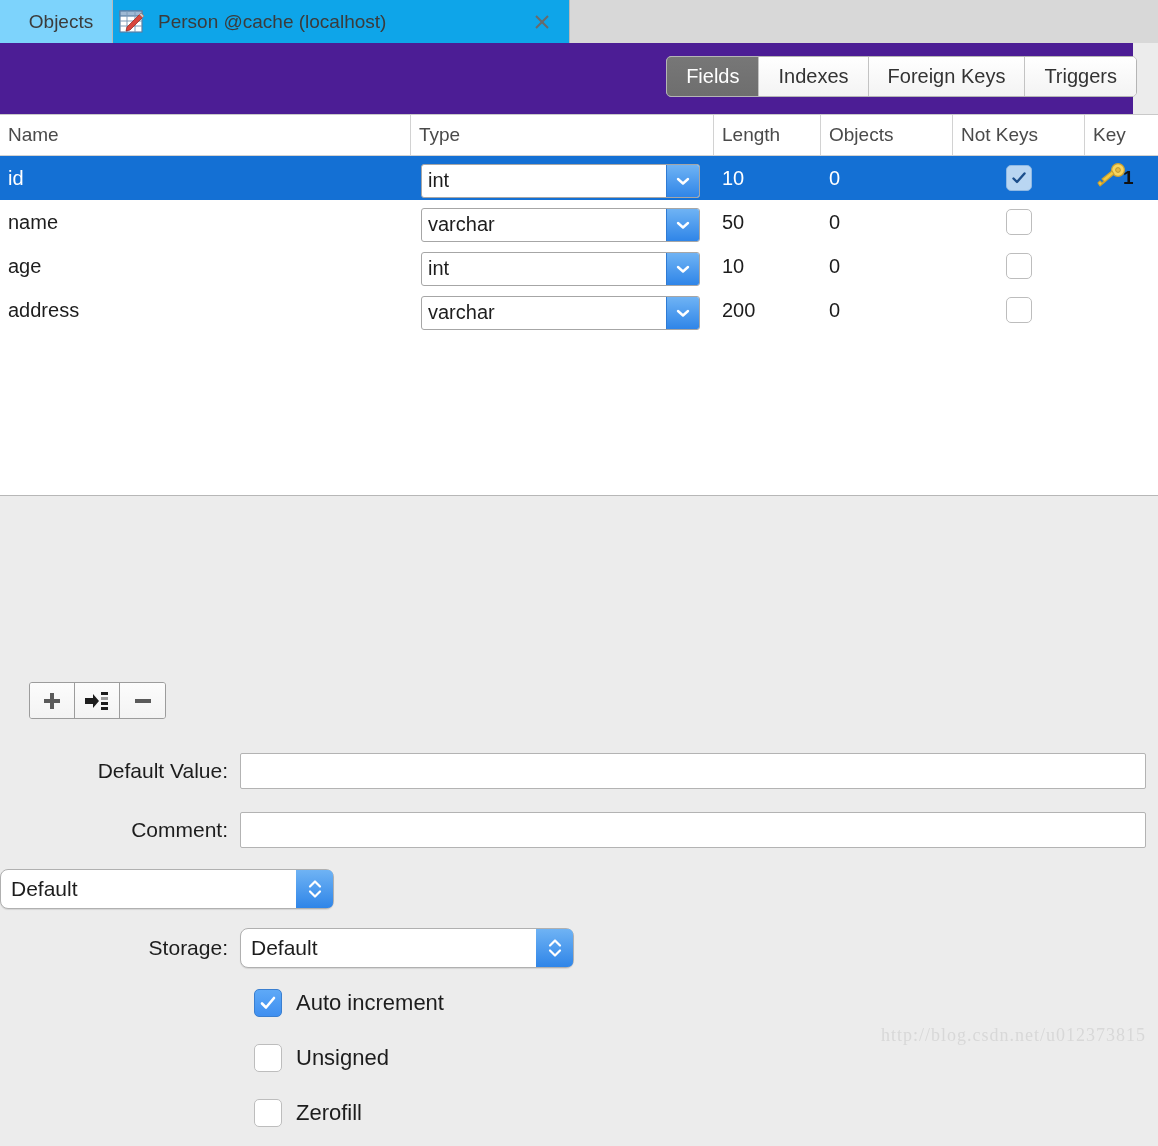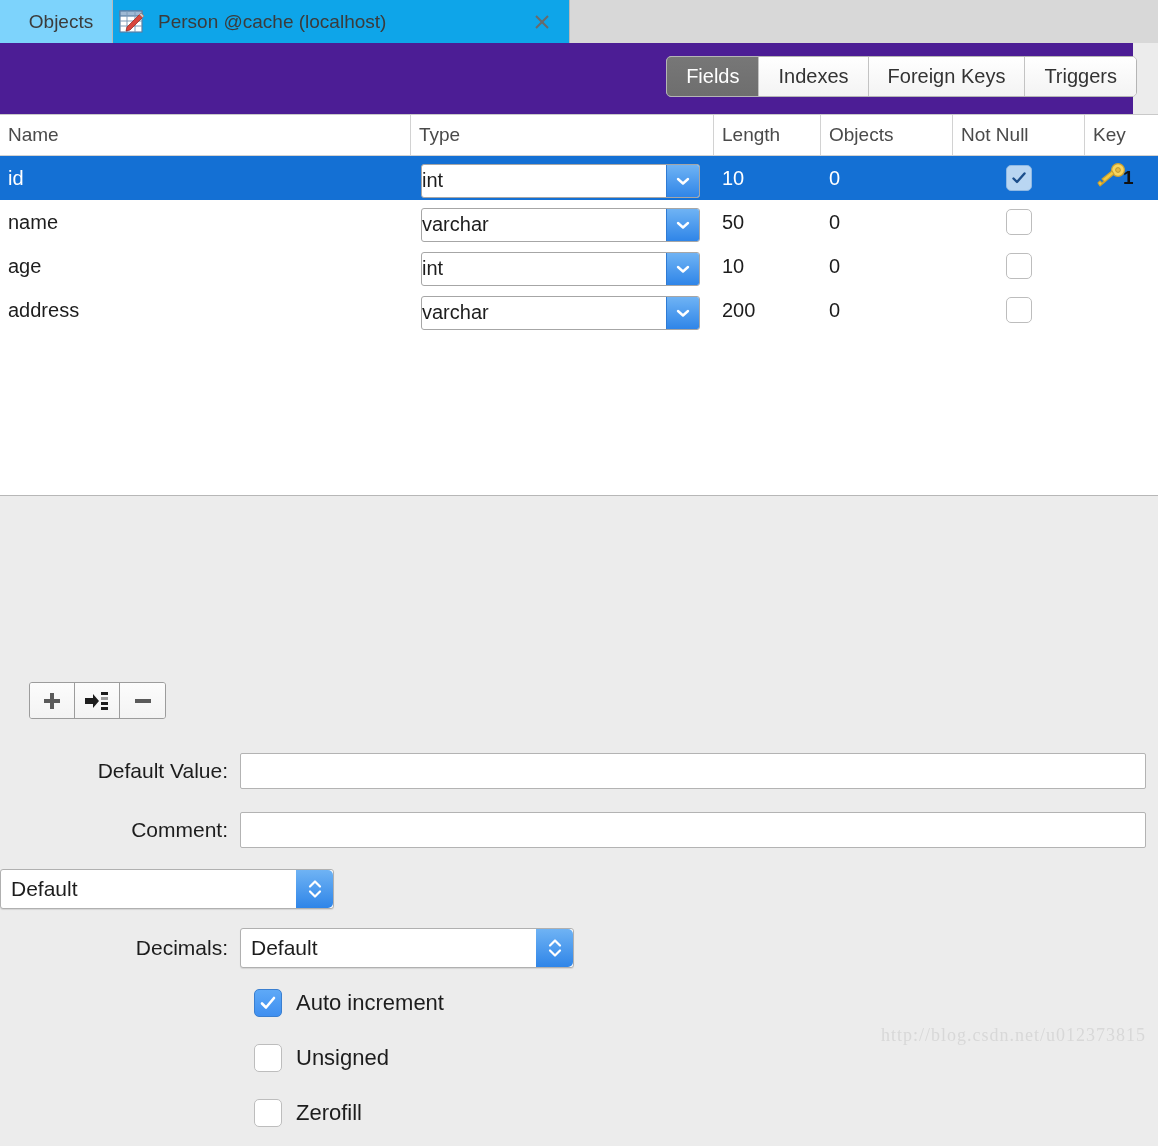--- a/index.html
+++ b/index.html
@@ -166,20 +166,21 @@
     margin: 5px 0 0 2px;
     background: #ffffff;
     border: 1px solid #a6a6a6;
     border-radius: 3px;
     display: flex;
     align-items: center;
   }
   .combo-text {
     font-size: 20px;
     color: #1d1d1d;
+    padding-left: 6px;
     flex: 1 1 auto;
     overflow: hidden;
     white-space: nowrap;
   }
   .combo-btn {
     width: 33px; height: 100%;
     flex: 0 0 auto;
     background: linear-gradient(#6fb3f4, #2f85e8);
     border-left: 1px solid #2f7bd4;
     border-radius: 0 2px 2px 0;
@@ -276,21 +277,21 @@
     display: flex;
     align-items: center;
     overflow: hidden;
   }
   .fselect {
     position: relative;
     height: 40px;
     width: 334px;
     background: #ffffff;
     border: 1px solid #b0b0b0;
-    border-radius: 3px;
+    border-radius: 8px;
     display: flex;
     align-items: center;
     box-shadow: 0 1px 1px rgba(0,0,0,0.10);
   }
   .fselect-text {
     font-size: 21px;
     color: #1d1d1d;
     padding-left: 10px;
     flex: 1 1 auto;
     white-space: nowrap;
@@ -383,21 +384,21 @@
     </div>
   </div>
 
   <div class="grid">
 
     <div class="grid-head">
       <div class="gh col-name">Name</div>
       <div class="gh col-type">Type</div>
       <div class="gh col-length">Length</div>
       <div class="gh col-dec">Objects</div>
-      <div class="gh col-notnull">Not Null</div>
+      <div class="gh col-notnull">Not Keys</div>
       <div class="gh col-key">Key</div>
     </div>
 
     <div class="grid-row selected">
       <div class="cell col-name">id</div>
       <div class="cell col-type">
         <div class="combo">
           <span class="combo-text">int</span>
           <span class="combo-btn">
             <svg width="16" height="10" viewBox="0 0 16 10">
@@ -532,21 +533,21 @@
           <span class="fselect-btn">
             <svg width="18" height="26" viewBox="0 0 18 26">
               <polyline points="4,10.5 9,5.5 14,10.5" fill="none" stroke="#ffffff" stroke-width="2.2" stroke-linecap="round" stroke-linejoin="round"></polyline>
               <polyline points="4,15.5 9,20.5 14,15.5" fill="none" stroke="#ffffff" stroke-width="2.2" stroke-linecap="round" stroke-linejoin="round"></polyline>
             </svg>
           </span>
         </div>
       </div>
 
       <div class="frow">
-        <div class="flabel">Decimals:</div>
+        <div class="flabel">Storage:</div>
         <div class="fselect">
           <span class="fselect-text">Default</span>
           <span class="fselect-btn">
             <svg width="18" height="26" viewBox="0 0 18 26">
               <polyline points="4,10.5 9,5.5 14,10.5" fill="none" stroke="#ffffff" stroke-width="2.2" stroke-linecap="round" stroke-linejoin="round"></polyline>
               <polyline points="4,15.5 9,20.5 14,15.5" fill="none" stroke="#ffffff" stroke-width="2.2" stroke-linecap="round" stroke-linejoin="round"></polyline>
             </svg>
           </span>
         </div>
       </div>

